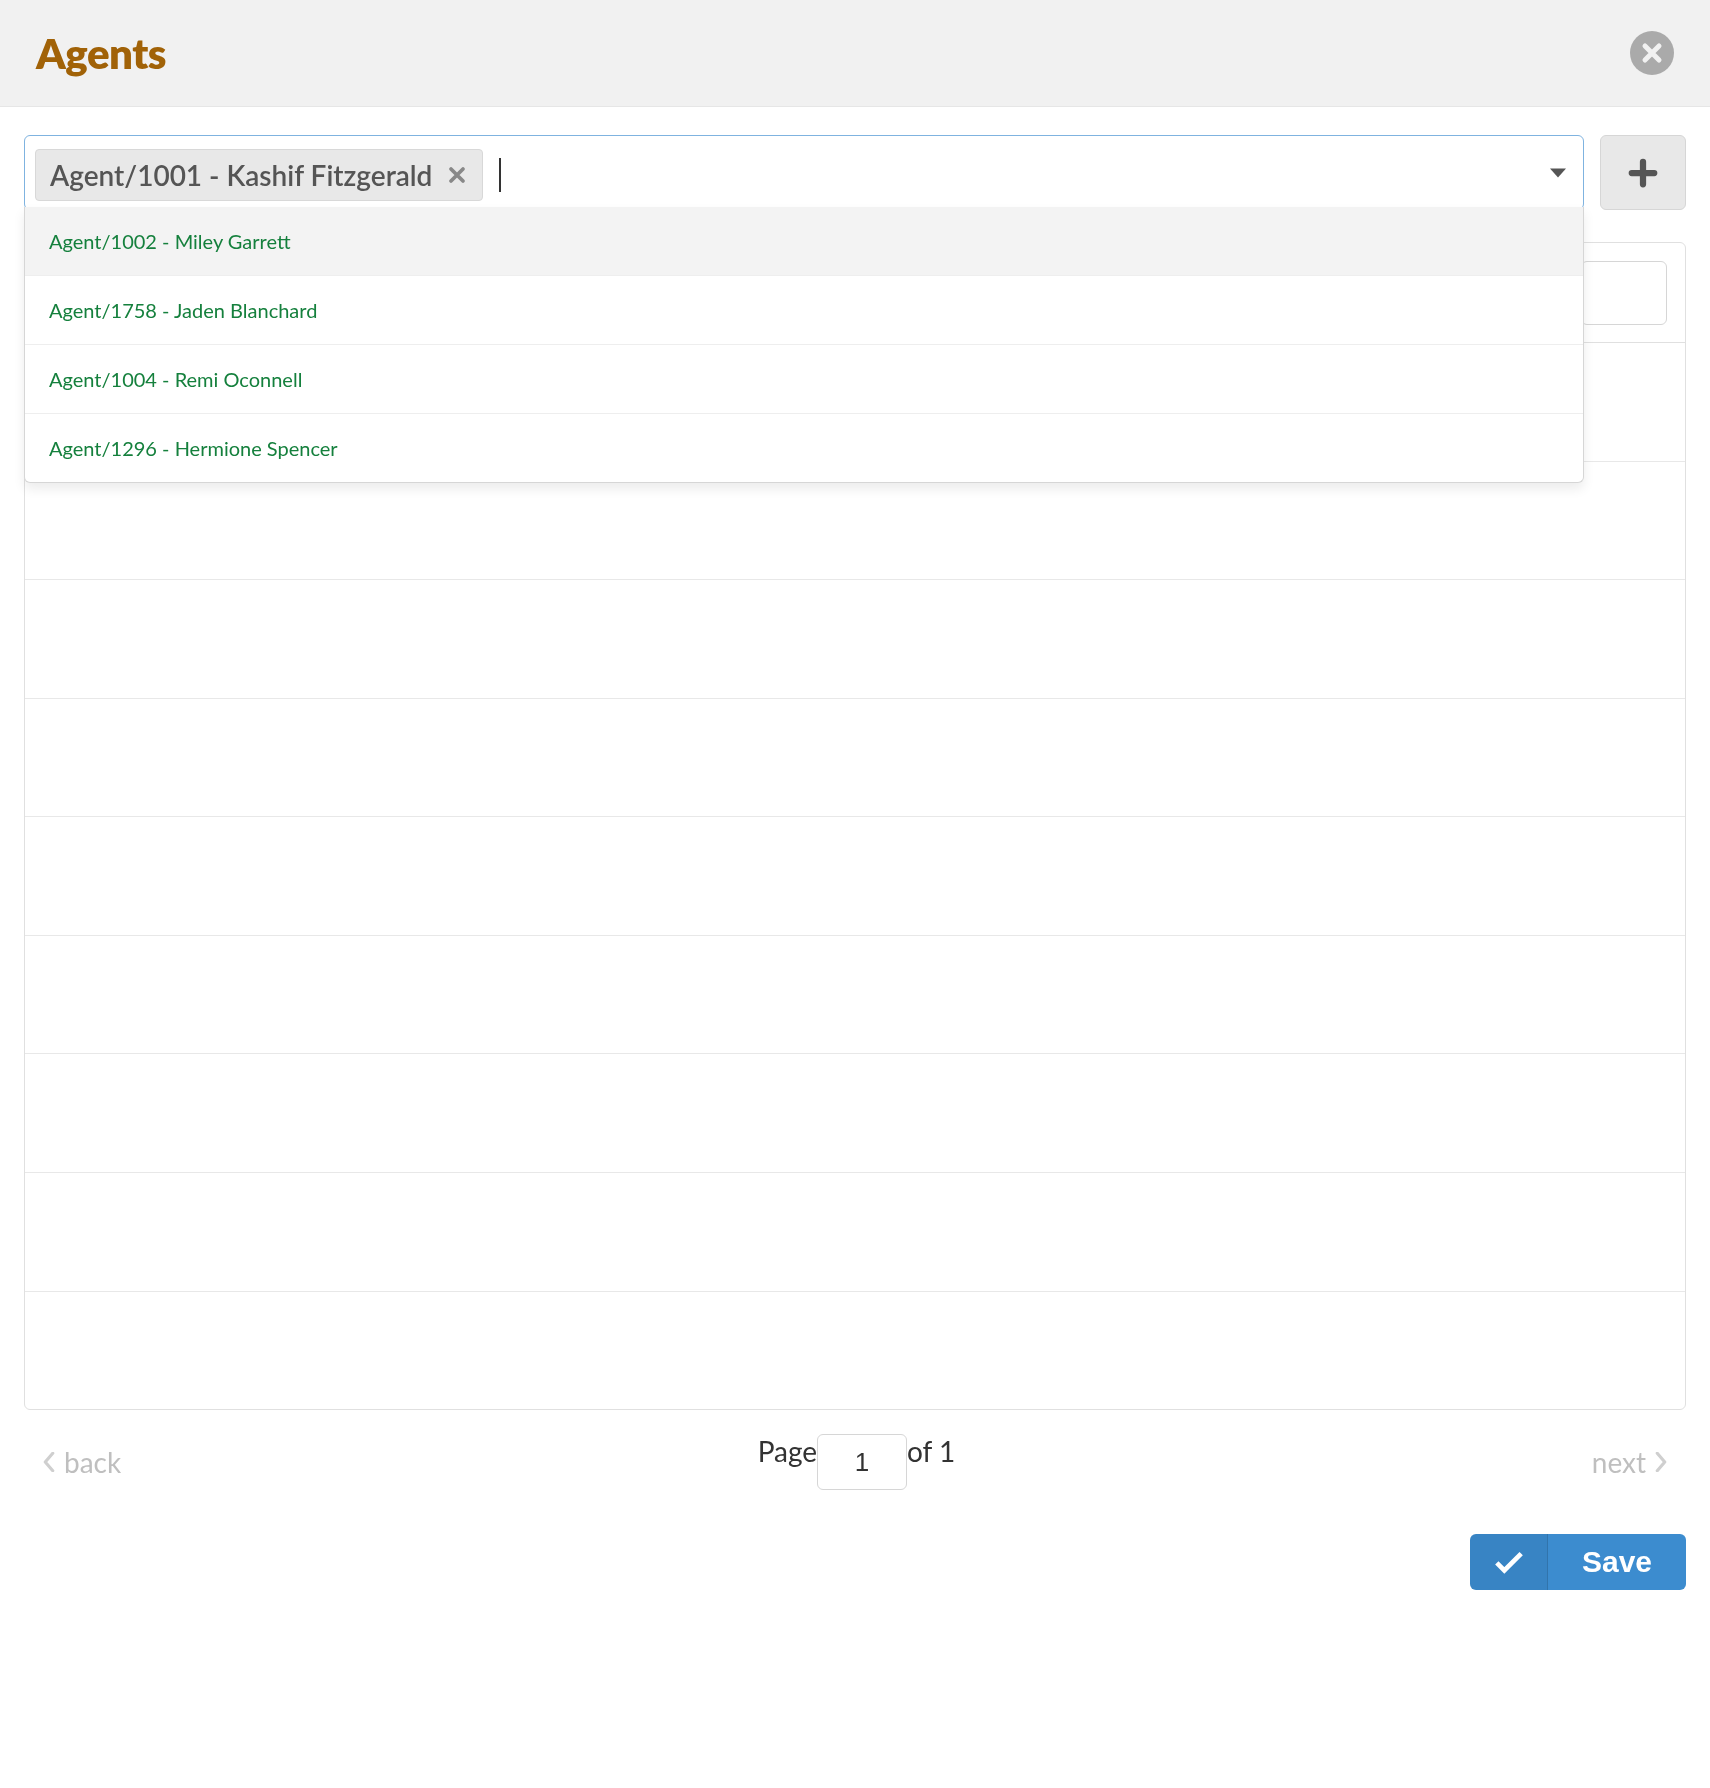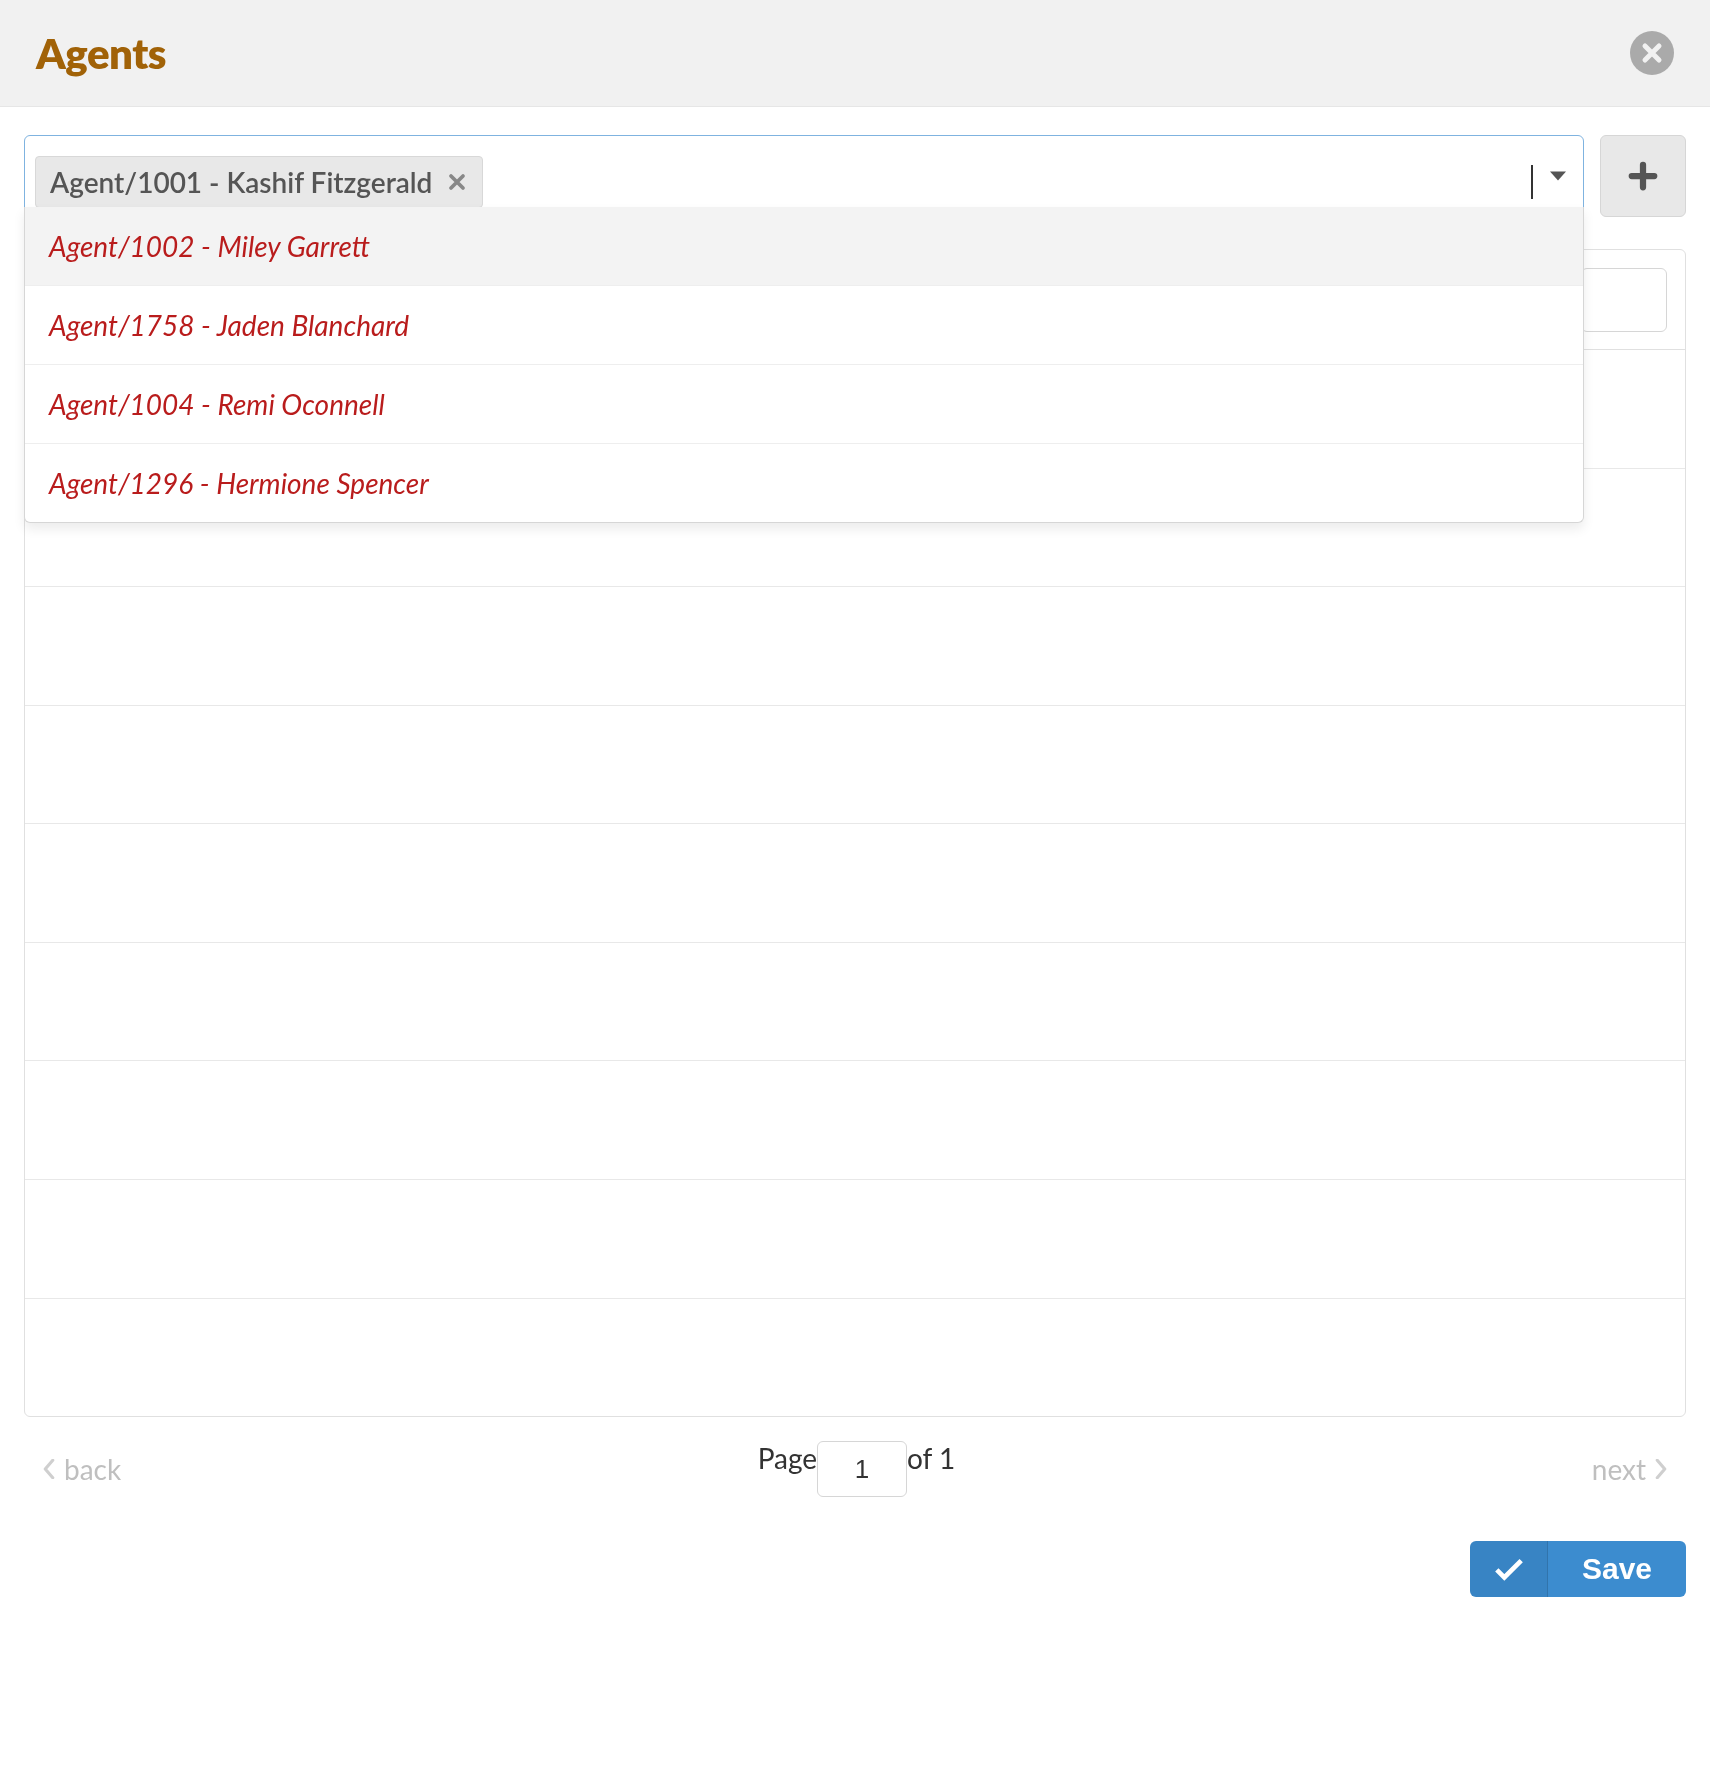--- a/index.html
+++ b/index.html
@@ -42,24 +42,23 @@
 
     .multiselect-wrapper { flex: 1; position: relative; }
 
     .multiselect-control {
       border: 1px solid #7fb3e0;
       border-radius: 6px;
       background: #fff;
       min-height: 72px;
       display: flex;
       align-items: center;
-      padding: 20px 50px 8px 10px;
+      padding: 13px 50px 8px 10px;
       gap: 10px;
       flex-wrap: wrap;
-      justify-content: space-between;
     }
     .chip {
       background: #e8e8e8;
       border: 1px solid #d8d8d8;
       border-radius: 4px;
       padding: 8px 14px;
       display: flex;
       align-items: center;
       gap: 14px;
       font-size: 28px;
@@ -100,25 +99,24 @@
       border: 1px solid #d6d6d6;
       border-top: none;
       border-bottom-left-radius: 6px;
       border-bottom-right-radius: 6px;
       box-shadow: 0 6px 12px rgba(0,0,0,0.08);
       z-index: 10;
       overflow: hidden;
     }
     .dropdown-item {
       padding: 22px 24px;
-      font-size: 28px;
-      color: #b91c1c;
+      font-size: 20px;
+      color: #15803d;
       border-top: 1px solid #eee;
       cursor: pointer;
-      font-style: italic;
     }
     .dropdown-item:first-child { border-top: none; }
     .dropdown-item.highlighted { background: #f3f3f3; }
 
     .add-btn {
       width: 86px;
       background: #e8e8e8;
       border: 1px solid #d6d6d6;
       border-radius: 6px;
       display: flex;

